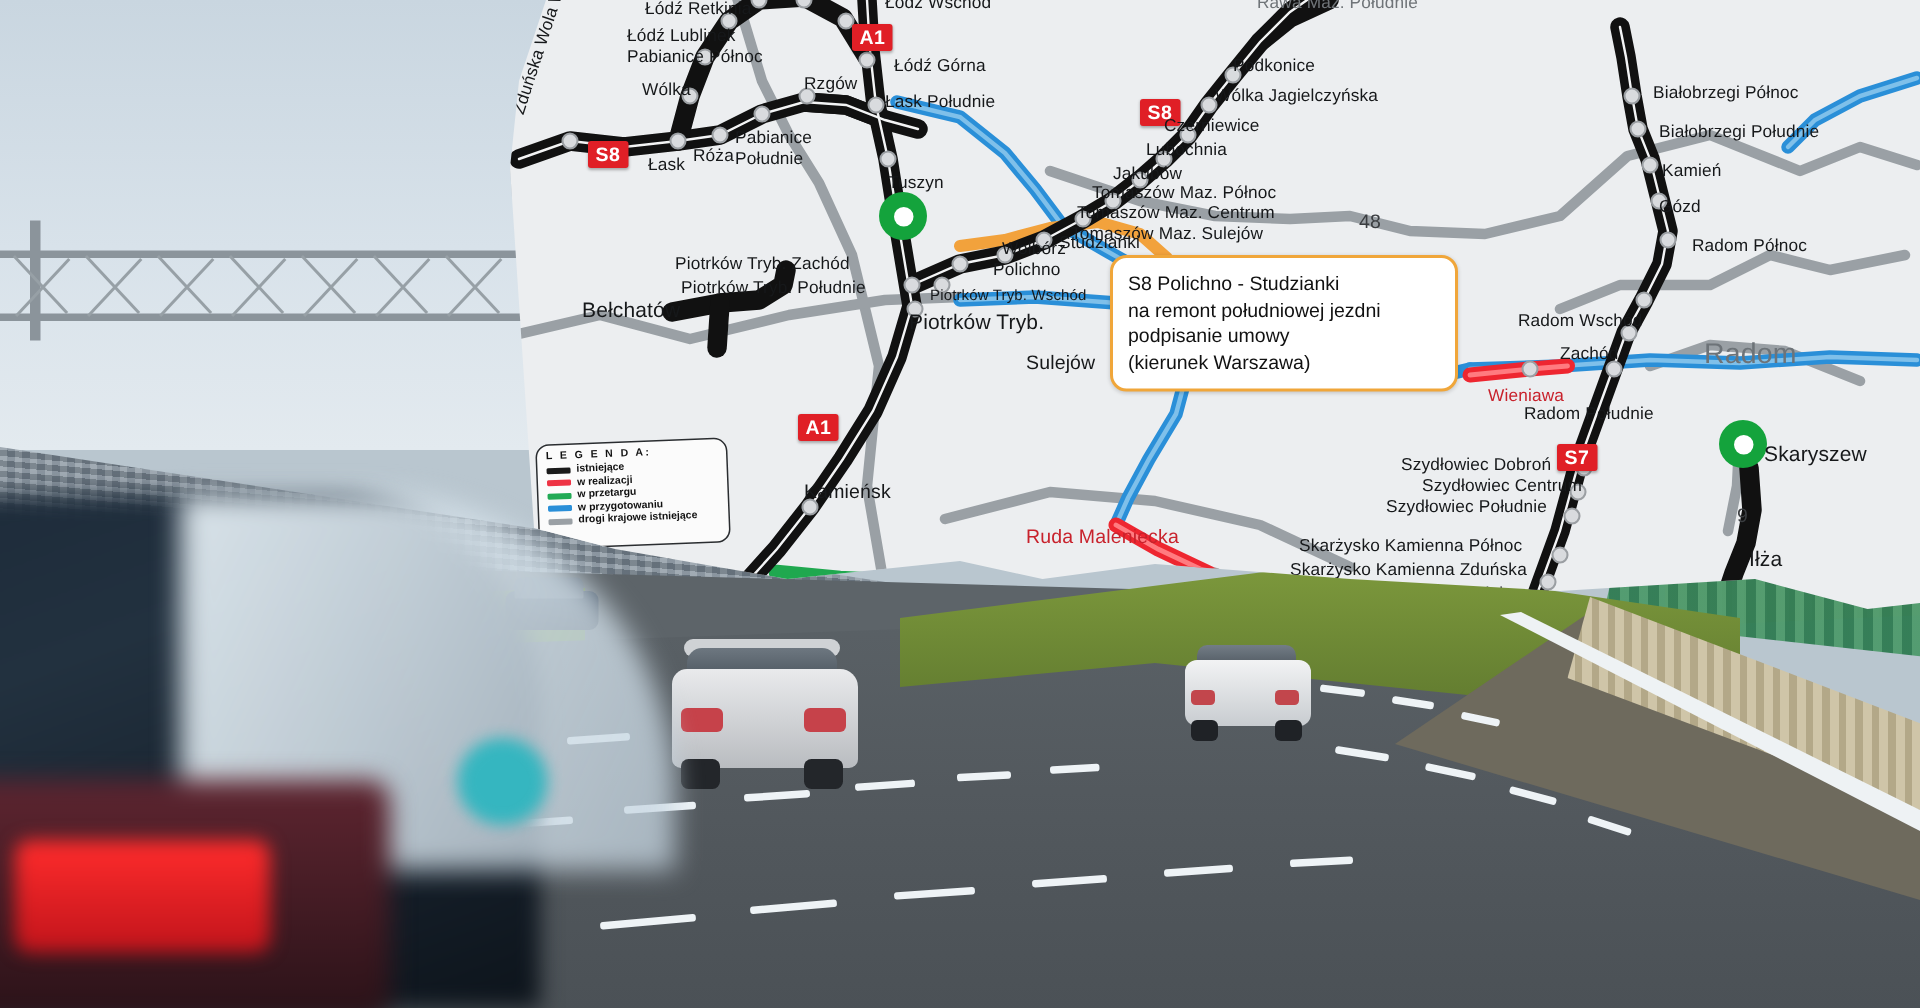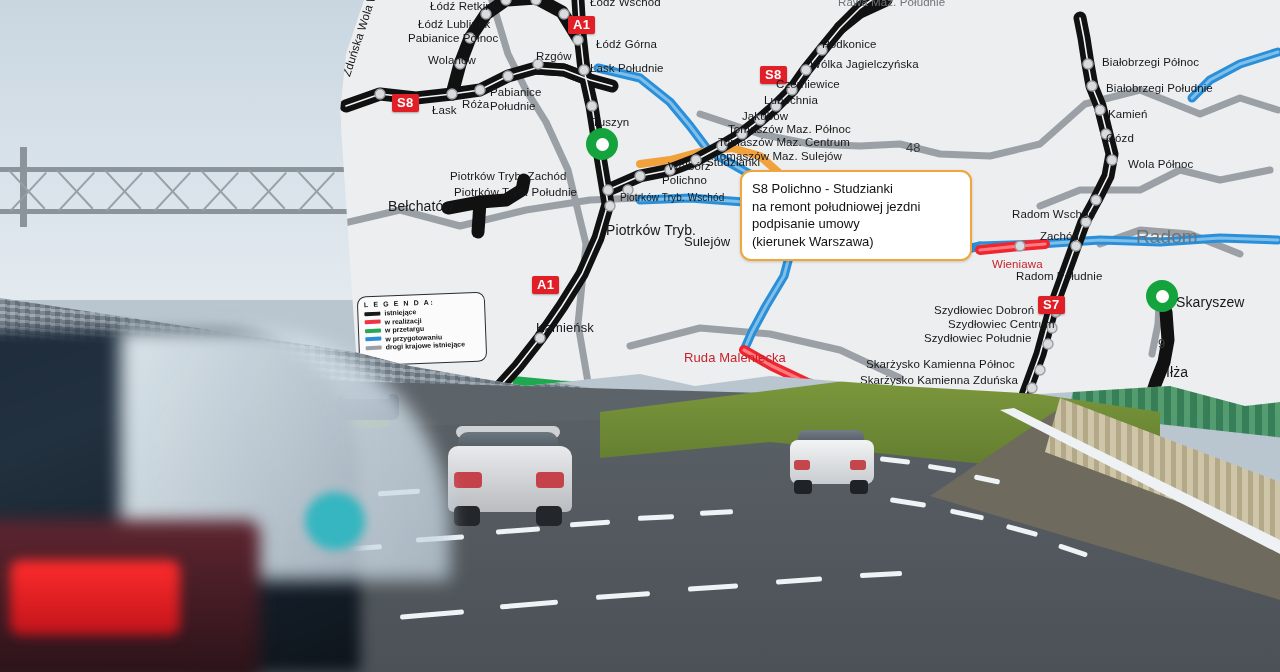--- a/index.html
+++ b/index.html
@@ -399,56 +399,56 @@
     <div class="greennode" style="left:246px;top:134px">
         <i></i>
       </div>
     <div class="greennode" style="left:806px;top:286px">
         <i></i>
       </div>
 
     <div class="mlabel" style="left:6px;top:76px;transform:rotate(-72deg);transform-origin:left center">Zduńska Wola Wsch</div>
     <div class="mlabel" style="left:90px;top:6px">Łódź Retkinia</div>
     <div class="mlabel" style="left:78px;top:24px">Łódź Lublinek</div>
-    <div class="mlabel" style="left:68px;top:38px">Pabianice Północ</div>
+    <div class="mlabel" style="left:78px;top:38px">Pabianice Północ</div>
     <div class="mlabel" style="left:250px;top:2px">Łódź Wschód</div>
-    <div class="mlabel" style="left:88px;top:60px">Wolanów</div>
+    <div class="mlabel" style="left:88px;top:60px">Wólka</div>
     <div class="mlabel" style="left:196px;top:56px">Rzgów</div>
     <div class="mlabel" style="left:92px;top:110px">Łask</div>
     <div class="mlabel" style="left:122px;top:104px">Róża</div>
     <div class="mlabel" style="left:150px;top:92px">Pabianice</div>
     <div class="mlabel" style="left:150px;top:106px">Południe</div>
     <div class="mlabel" style="left:256px;top:44px">Łódź Górna</div>
     <div class="mlabel" style="left:250px;top:68px">Łask Południe</div>
     <div class="mlabel" style="left:252px;top:122px">Tuszyn</div>
     <div class="mlabel" style="left:110px;top:176px">Piotrków Tryb. Zachód</div>
     <div class="mlabel" style="left:114px;top:192px">Piotrków Tryb. Południe</div>
     <div class="mlabel" style="left:48px;top:204px;font-size:14px">Bełchatów</div>
     <div class="mlabel" style="left:280px;top:198px;font-size:10px">Piotrków Tryb. Wschód</div>
-    <div class="mlabel" style="left:266px;top:228px;font-size:14px">Piotrków Tryb.</div>
+    <div class="mlabel" style="left:266px;top:212px;font-size:14px">Piotrków Tryb.</div>
     <div class="mlabel" style="left:196px;top:326px;font-size:13px">Kamieńsk</div>
     <div class="mlabel" style="left:344px;top:240px;font-size:13px">Sulejów</div>
     <div class="mlabel" style="left:328px;top:166px">Wolbórz</div>
     <div class="mlabel" style="left:322px;top:180px">Polichno</div>
     <div class="mlabel" style="left:366px;top:162px">Studzianki</div>
     <div class="mlabel" style="left:482px;top:44px">Podkonice</div>
     <div class="mlabel" style="left:470px;top:64px">Wólka Jagielczyńska</div>
     <div class="mlabel" style="left:436px;top:84px">Czerniewice</div>
     <div class="mlabel" style="left:424px;top:100px">Lubochnia</div>
     <div class="mlabel" style="left:402px;top:116px">Jakubów</div>
     <div class="mlabel" style="left:388px;top:129px">Tomaszów Maz. Północ</div>
     <div class="mlabel" style="left:378px;top:142px">Tomaszów Maz. Centrum</div>
     <div class="mlabel" style="left:374px;top:156px">Tomaszów Maz. Sulejów</div>
     <div class="mlabel" style="left:498px;top:2px;color:#6f7478">Rawa Maz. Południe</div>
     <div class="mlabel num" style="left:566px;top:146px">48</div>
     <div class="mlabel" style="left:762px;top:62px">Białobrzegi Północ</div>
     <div class="mlabel" style="left:766px;top:88px">Białobrzegi Południe</div>
     <div class="mlabel" style="left:768px;top:114px">Kamień</div>
     <div class="mlabel" style="left:766px;top:138px">Gózd</div>
-    <div class="mlabel" style="left:788px;top:164px">Wola Północ</div>
+    <div class="mlabel" style="left:788px;top:164px">Radom Północ</div>
     <div class="mlabel" style="left:672px;top:214px">Radom Wschód</div>
     <div class="mlabel" style="left:700px;top:236px">Zachód</div>
     <div class="mlabel big" style="left:796px;top:232px">Radom</div>
     <div class="mlabel rd" style="left:652px;top:264px">Wieniawa</div>
     <div class="mlabel" style="left:676px;top:276px">Radom Południe</div>
     <div class="mlabel" style="left:594px;top:310px">Szydłowiec Dobroń</div>
     <div class="mlabel" style="left:608px;top:324px">Szydłowiec Centrum</div>
     <div class="mlabel" style="left:584px;top:338px">Szydłowiec Południe</div>
     <div class="mlabel" style="left:526px;top:364px">Skarżysko Kamienna Północ</div>
     <div class="mlabel" style="left:520px;top:380px">Skarżysko Kamienna Zduńska</div>

